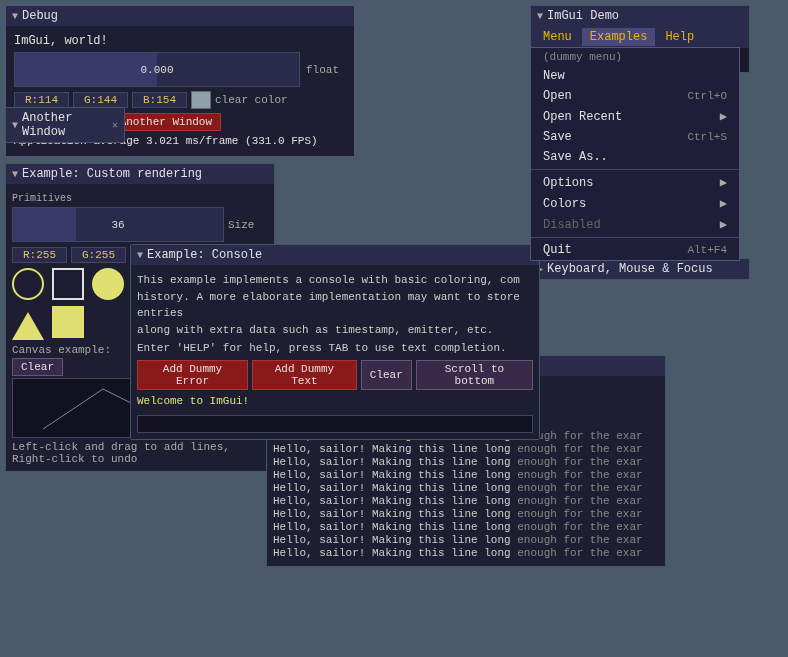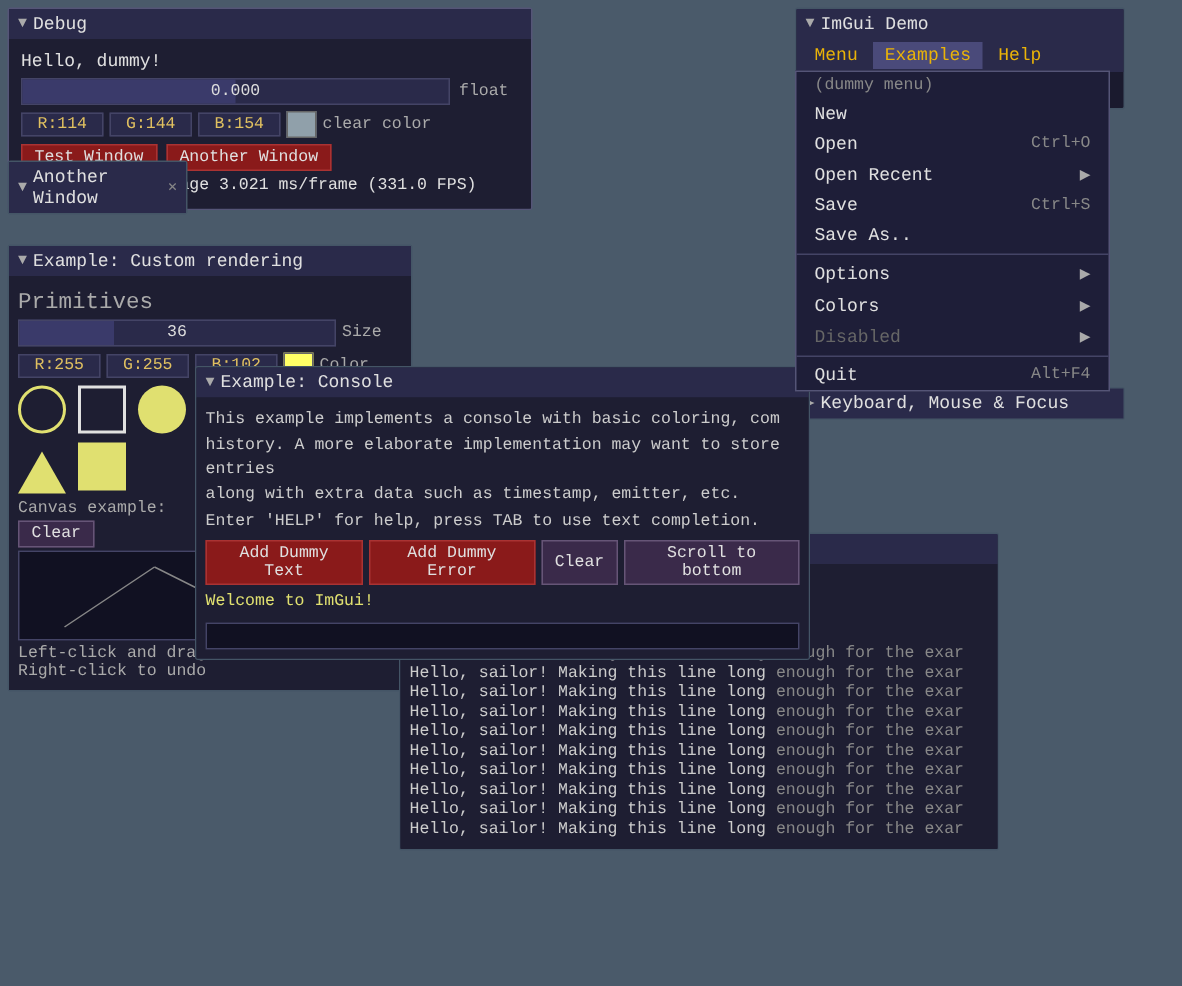--- a/index.html
+++ b/index.html
@@ -54,21 +54,21 @@
     
     .slider-row {
       display: flex;
       align-items: center;
       margin: 4px 0;
       gap: 6px;
     }
     .slider-container {
       flex: 1;
       position: relative;
-      height: 18px;
+      height: 35px;
       background: #2a2a4a;
       border: 1px solid #444466;
     }
     .slider-fill {
       position: absolute;
       left: 0; top: 0; bottom: 0;
       background: #3a3a6a;
     }
     .slider-label {
       position: absolute;
@@ -143,21 +143,21 @@
     .custom-render-window {
       left: 5px;
       top: 163px;
       width: 270px;
       background: #1a1a2e;
       border: 1px solid #445566;
     }
 
     .section-label {
       color: #aaa;
-      font-size: 15px;
+      font-size: 10px;
       margin: 3px 0;
     }
 
     .size-row {
       display: flex;
       align-items: center;
       gap: 4px;
       margin: 3px 0;
     }
 
@@ -418,21 +418,21 @@
   </style>
 </head>
 <body>
 
 <div class="imgui-window debug-window">
   <div class="imgui-titlebar">
     <span class="arrow">▼</span>
     <span>Debug</span>
   </div>
   <div class="imgui-content">
-    <div class="app-text">Hello, dummy!</div>
+    <div class="app-text">ImGui, world!</div>
     <div class="slider-row">
       <div class="slider-container">
         <div class="slider-fill" style="width:50%"></div>
         <div class="slider-label">0.000</div>
       </div>
       <span class="slider-type">float</span>
     </div>
     <div class="color-row">
       <div class="color-component">R:114</div>
       <div class="color-component">G:144</div>
@@ -569,22 +569,22 @@
   <div class="imgui-titlebar">
     <span class="arrow">▼</span>
     <span>Example: Console</span>
   </div>
   <div class="imgui-content">
     <div class="console-text">This example implements a console with basic coloring, com</div>
     <div class="console-text">history.  A more elaborate implementation may want to store entries</div>
     <div class="console-text">along with extra data such as timestamp, emitter, etc.</div>
     <div class="console-text">Enter 'HELP' for help, press TAB to use text completion.</div>
     <div class="console-buttons">
+      <button class="imgui-button red">Add Dummy Error</button>
       <button class="imgui-button red">Add Dummy Text</button>
-      <button class="imgui-button red">Add Dummy Error</button>
       <button class="imgui-button">Clear</button>
       <button class="imgui-button">Scroll to bottom</button>
     </div>
     <div class="console-text yellow">Welcome to ImGui!</div>
     <input class="console-input" type="text" style="">
   </div>
 </div>
 
 <div class="imgui-window constrained-window">
   <div class="imgui-titlebar">

